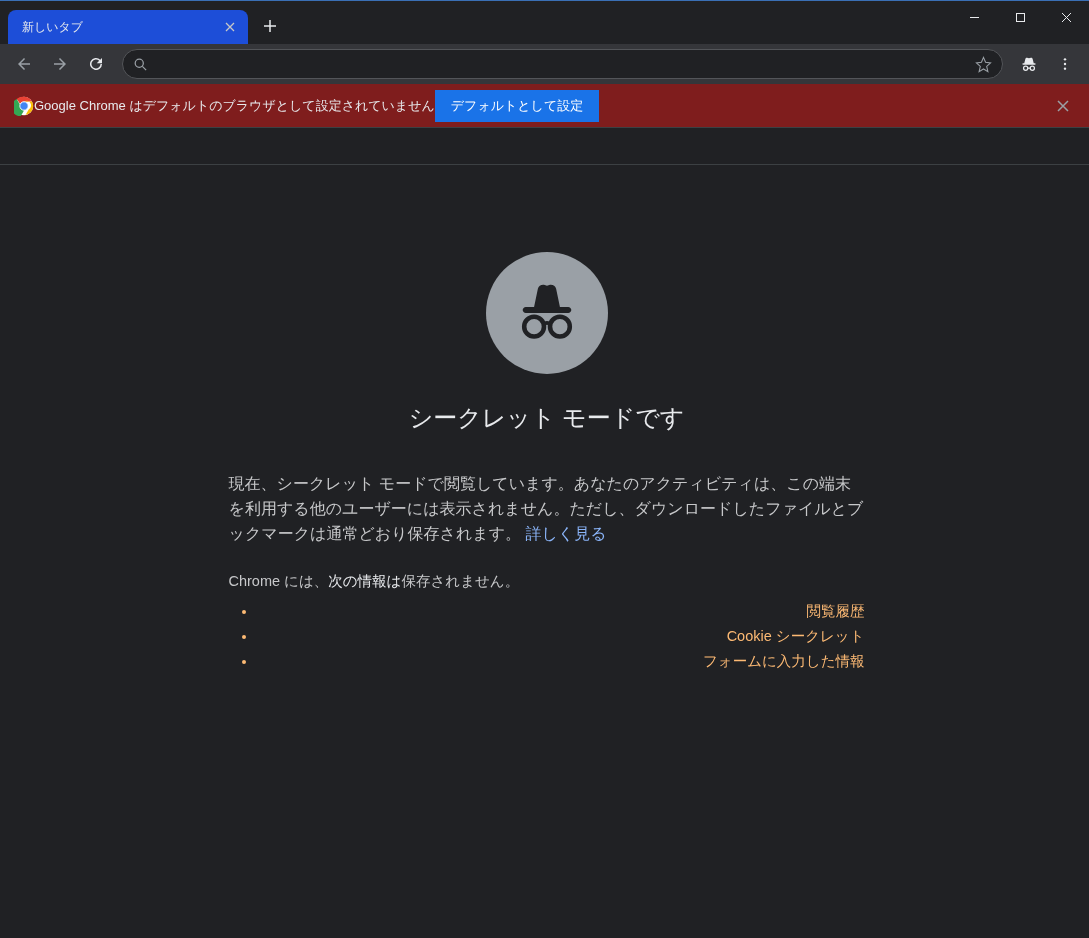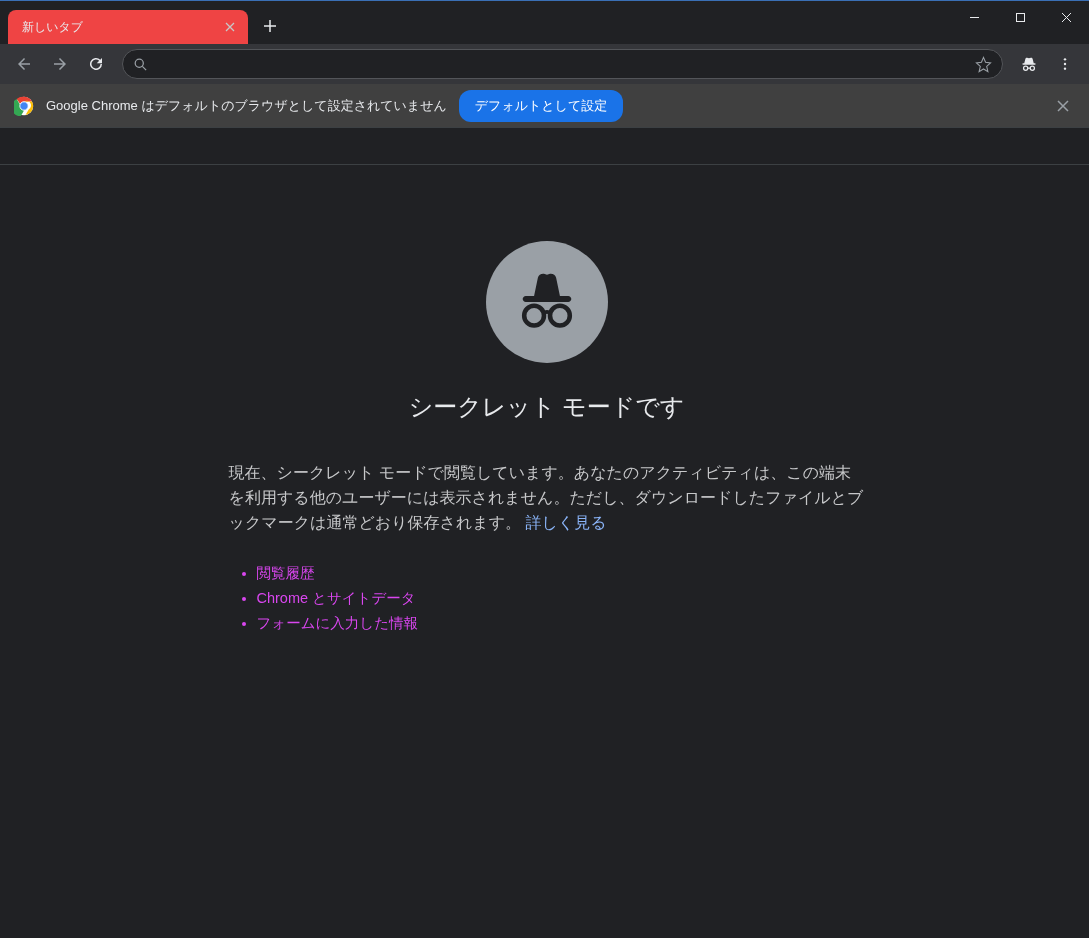--- a/index.html
+++ b/index.html
@@ -17,21 +17,21 @@
   background: #202124;
   display: flex;
   align-items: flex-end;
   position: relative;
   border-top: 1px solid #3a6fb5;
 }
 .tab {
   margin-left: 8px;
   width: 240px;
   height: 34px;
-  background: #ef4444;
+  background: #1d4ed8;
   border-radius: 8px 8px 0 0;
   display: flex;
   align-items: center;
   padding: 0 8px 0 14px;
   font-size: 12px;
   color: #e8eaed;
 }
 .tab-title { flex: 1; }
 .tab-close {
   width: 20px; height: 20px;
@@ -93,41 +93,41 @@
 .omnibox-star { color: #9aa0a6; cursor: pointer; display: flex; }
 .toolbar-icon {
   width: 32px; height: 32px;
   display: flex; align-items: center; justify-content: center;
   color: #e8eaed; cursor: pointer;
 }
 
 
 .info-bar {
   height: 44px;
-  background: #404040;
+  background: #7f1d1d;
   display: flex;
   align-items: center;
   padding: 0 14px;
-  gap: 12px;
+  gap: 0;
   border-bottom: 1px solid #3c4043;
 }
 .chrome-logo {
   width: 20px; height: 20px;
   display: flex; align-items: center; justify-content: center;
 }
 .info-text {
   font-size: 13px;
   color: #e8eaed;
 }
 .default-btn {
   background: #1a73e8;
   color: #fff;
   border: none;
   padding: 7px 16px;
-  border-radius: 12px;
+  border-radius: 0;
   font-size: 13px;
   cursor: pointer;
 }
 .info-spacer { flex: 1; }
 .info-close {
   width: 24px; height: 24px;
   display: flex; align-items: center; justify-content: center;
   color: #9aa0a6; cursor: pointer; font-size: 16px;
 }
 
@@ -137,21 +137,21 @@
   background: #202124;
   overflow: auto;
 }
 .sep-line {
   height: 1px;
   background: #3c4043;
   margin-top: 36px;
 }
 .incognito-page {
   width: 640px;
-  margin: 0 auto;
+  margin: 11px auto;
   padding-top: 76px;
   padding-left: 4px;
 }
 .incognito-icon-wrap {
   display: flex; justify-content: center;
   margin-bottom: 28px;
 }
 .incognito-circle {
   width: 122px; height: 122px;
   background: #9aa0a6;
@@ -182,21 +182,22 @@
 }
 .inc-subhead .bold { color: #e8eaed; font-weight: 500; }
 ul.inc-list {
   list-style: disc;
   padding-left: 28px;
   margin-bottom: 26px;
 }
 ul.inc-list li {
   font-size: 14.5px;
   line-height: 1.7;
-  color: #d946ef;
+  color: #fdba74;
+  text-align: right;
 }
 </style>
 </head>
 <body>
 
 <div class="title-bar">
   <div class="tab">
     <span class="tab-title">新しいタブ</span>
     <span class="tab-close">
       <svg width="10" height="10" viewBox="0 0 10 10">
@@ -309,20 +310,23 @@
         </svg>
       </div>
     </div>
     <h1 class="inc-heading">シークレット モードです</h1>
 
     <p class="inc-para">
       <span>現在、シークレット モードで閲覧しています。あなたのアクティビティは、この端末を利用する他のユーザーには表示されません。ただし、ダウンロードしたファイルとブックマークは通常どおり保存されます。</span>
       <span class="inc-link">詳しく見る</span>
     </p>
 
+    <p class="inc-subhead">
+      <span>Chrome には、</span><span class="bold">次の情報は</span><span>保存されません。</span>
+    </p>
     <ul class="inc-list">
       <li>閲覧履歴</li>
-      <li>Chrome とサイトデータ</li>
+      <li>Cookie シークレット</li>
       <li>フォームに入力した情報</li>
     </ul>
 
   </div>
 </div>
 
 </body></html>

